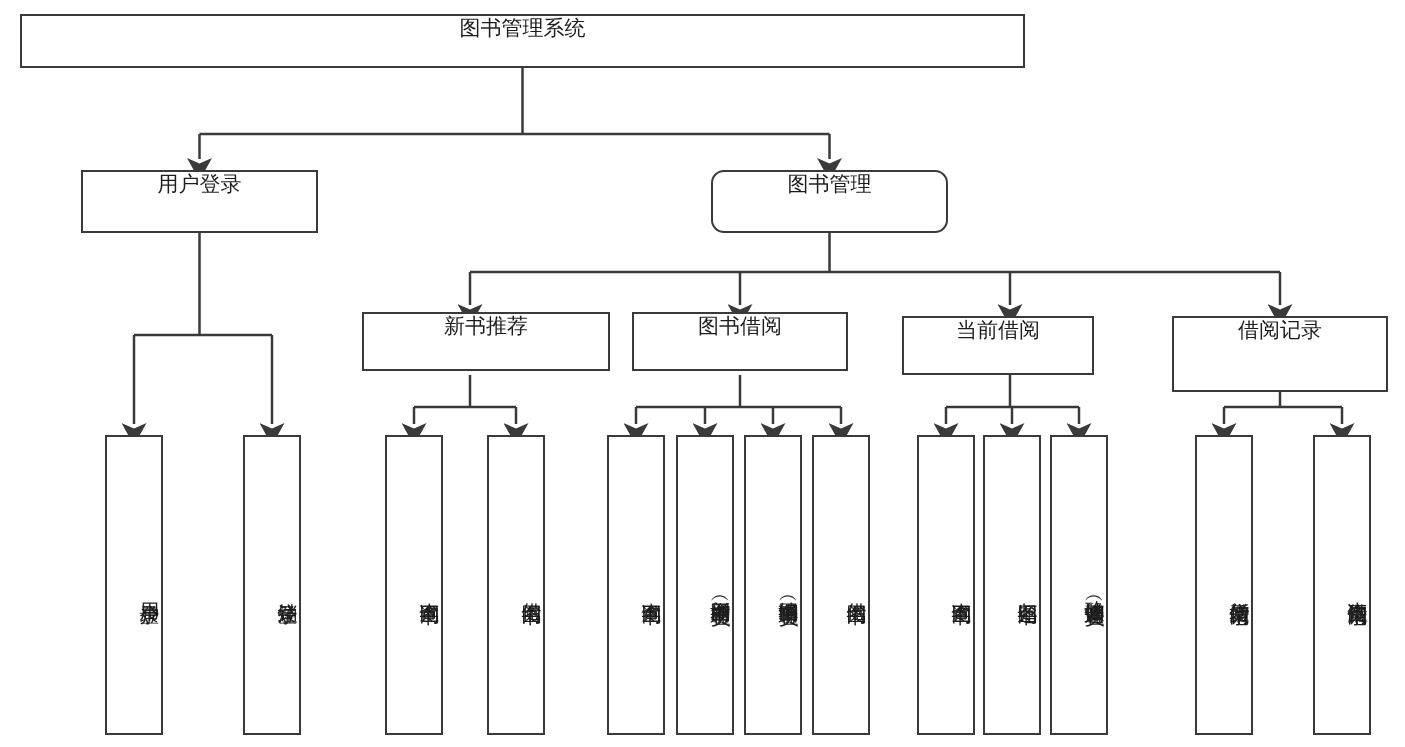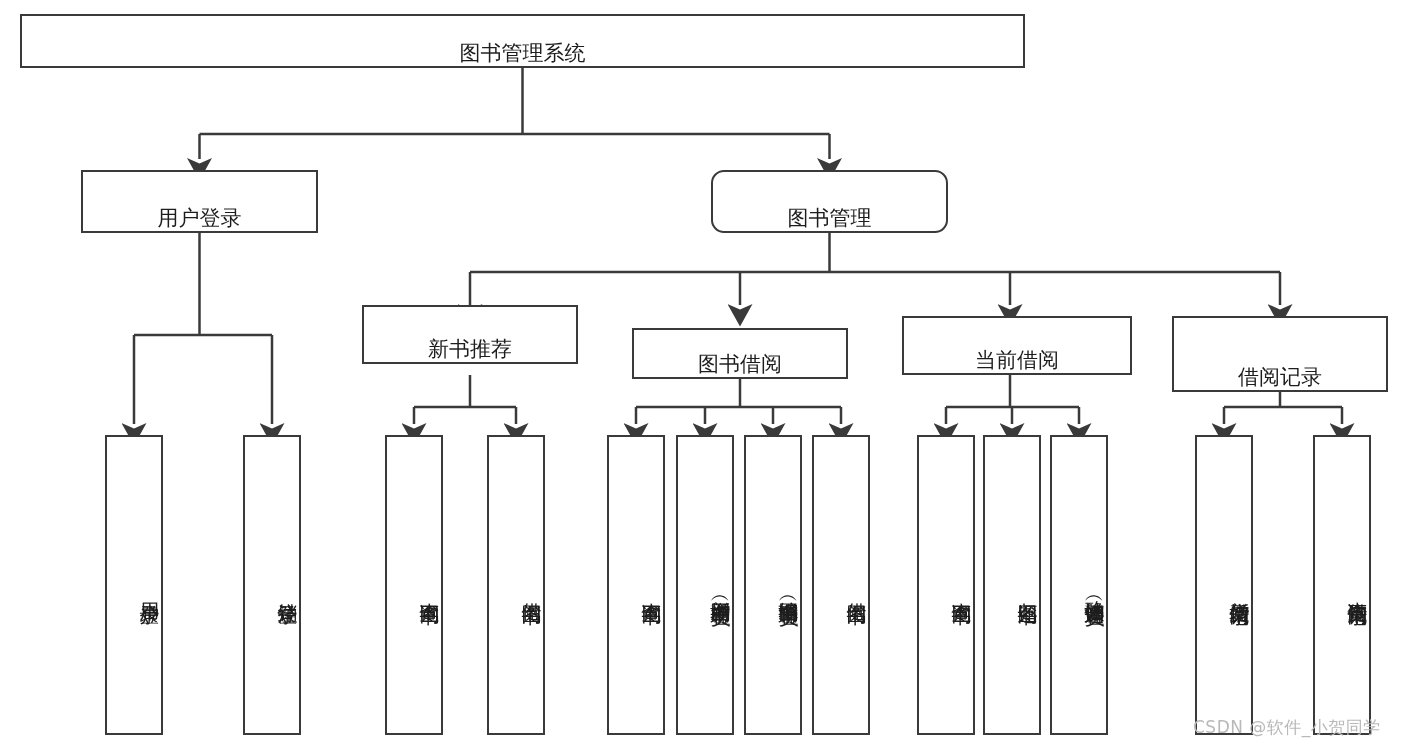--- a/index.html
+++ b/index.html
@@ -25,21 +25,21 @@
     width: 1405px;
     height: 747px;
     pointer-events: none;
   }
   .node {
     position: absolute;
     box-sizing: border-box;
     background: #ffffff;
     border: 2.5px solid #3a3a3a;
     display: flex;
-    align-items: flex-end;
+    align-items: flex-start;
     justify-content: center;
     color: #1d1d1d;
     line-height: 1.18;
     text-align: center;
     overflow: hidden;
   }
   .node.h {
     font-size: 21px;
   }
   .node.root {
@@ -117,27 +117,27 @@
   <div id="nodes">
       <div class="node root h" style="left: 20px; top: 14px; width: 1005px; height: 54px;">
         <span>图书管理系统</span>
       </div>
       <div class="node lvl2 h" style="left: 81px; top: 170px; width: 237px; height: 63px;">
         <span>用户登录</span>
       </div>
       <div class="node lvl2 h" style="left: 711px; top: 170px; width: 237px; height: 63px; border-radius: 13px;">
         <span>图书管理</span>
       </div>
-      <div class="node lvl3 h" style="left: 362px; top: 305px; width: 216px; height: 59px;">
+      <div class="node lvl3 h" style="left: 362px; top: 312px; width: 248px; height: 59px;">
         <span>新书推荐</span>
       </div>
-      <div class="node lvl3 h" style="left: 632px; top: 328px; width: 216px; height: 51px;">
+      <div class="node lvl3 h" style="left: 632px; top: 312px; width: 216px; height: 59px;">
         <span>图书借阅</span>
       </div>
-      <div class="node lvl3 h" style="left: 902px; top: 316px; width: 230px; height: 59px;">
+      <div class="node lvl3 h" style="left: 902px; top: 316px; width: 192px; height: 59px;">
         <span>当前借阅</span>
       </div>
       <div class="node lvl3 h" style="left: 1172px; top: 316px; width: 216px; height: 76px;">
         <span>借阅记录</span>
       </div>
       <div class="node leaf v" style="left: 105px; top: 435px; width: 58px; height: 300px;">
         <span class="vtext">用户登录</span>
       </div>
       <div class="node leaf v" style="left: 243px; top: 435px; width: 58px; height: 300px;">
         <span class="vtext">注销登录</span>
@@ -170,14 +170,13 @@
         <span class="vtext">确认归还（管理员）</span>
       </div>
       <div class="node leaf v" style="left: 1195px; top: 435px; width: 58px; height: 300px;">
         <span class="vtext">新增借阅记录</span>
       </div>
       <div class="node leaf v" style="left: 1313px; top: 435px; width: 58px; height: 300px;">
         <span class="vtext">查询借阅记录</span>
       </div>
     </div>
 
-  <div class="watermark" style="left: 1193px; top: 716px;">CSDN @软件_小贺同学</div>
 </div>
 
 </body></html>

